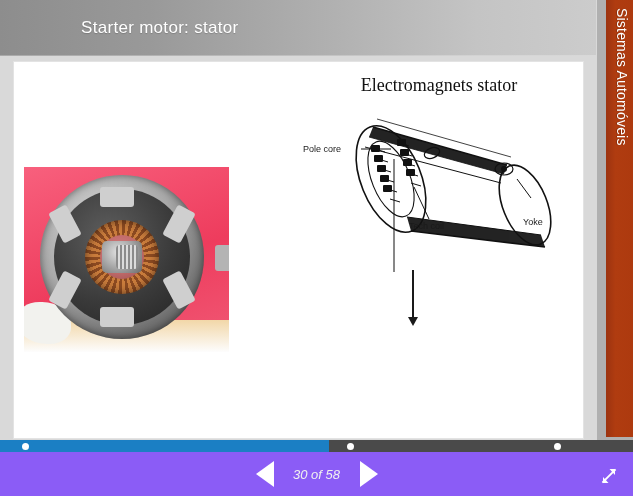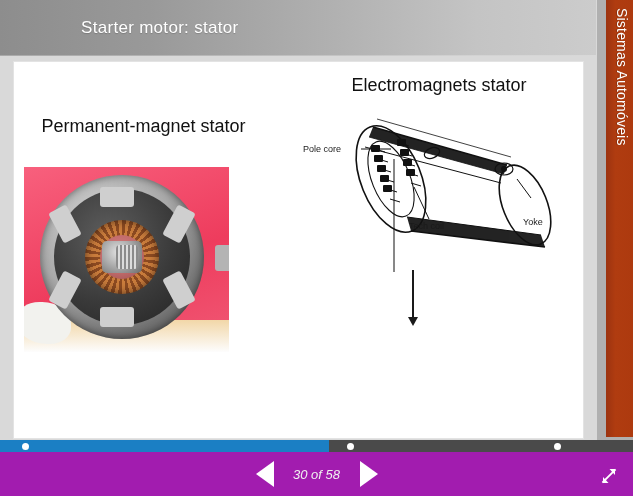--- a/index.html
+++ b/index.html
@@ -51,21 +51,21 @@
     background:#ffffff;
     box-shadow:0 0 0 1px #e3e3e3;
     overflow:hidden;
   }
 
   .sec-title{
     position:absolute;color:#111;text-align:center;
     font-family:"Liberation Sans",sans-serif;
   }
   #title-pm{left:12px;top:53px;width:235px;font-size:18px;line-height:23px;}
-  #title-em{left:290px;top:12px;width:270px;font-size:18px;line-height:23px;}
+  #title-em{left:290px;top:12px;width:270px;font-size:18px;line-height:23px;font-family:Liberation Serif, serif;}
 
   
   .pm-photo{
     position:absolute;left:10px;top:105px;width:205px;height:185px;
     background:
       linear-gradient(to bottom, #fdfdfd 0 3%, #f4657e 3% 68%, #f7e6c0 68% 86%, #fbfbfb 86% 100%);
     overflow:hidden;
   }
   .pm-photo .pinkbg{position:absolute;inset:0;background:linear-gradient(160deg,#f8607d 0%,#ee3c5d 55%,#f05a76 100%);}
   .pm-photo .bottomfade{position:absolute;left:0;bottom:0;width:100%;height:32px;background:linear-gradient(to bottom,#f2d7a8,#fdfdfd);}
@@ -160,21 +160,21 @@
   .foot-date{font-size:8px;color:#111;font-weight:bold;margin-bottom:3px;}
   .foot-link{font-size:8.5px;color:#9aa8d8;text-decoration:underline;display:block;line-height:11px;white-space:nowrap;}
 
   
   .progress{
     position:absolute;left:0;top:440px;width:633px;height:12px;background:#4a4a4a;
   }
   .progress .fill{position:absolute;left:0;top:0;height:12px;background:#1b7fc4;}
   .progress .dot{position:absolute;top:3px;width:7px;height:7px;border-radius:50%;background:#fff;}
 
-  .controls{position:absolute;left:0;top:452px;width:633px;height:44px;background:#a21caf;}
+  .controls{position:absolute;left:0;top:452px;width:633px;height:44px;background:#8b5cf6;}
   .nav{
     position:absolute;left:0;right:0;top:8px;height:28px;
     display:flex;align-items:center;justify-content:center;gap:14px;
   }
   .tri{width:0;height:0;}
   .tri-left{border-top:13px solid transparent;border-bottom:13px solid transparent;border-right:18px solid #ffffff;}
   .tri-right{border-top:13px solid transparent;border-bottom:13px solid transparent;border-left:18px solid #ffffff;}
   .page-ind{color:#f0f0f0;font-size:13px;font-style:italic;min-width:58px;text-align:center;}
   .fs-btn{position:absolute;right:14px;top:14px;width:20px;height:20px;}
 </style>
@@ -189,21 +189,20 @@
       <div class="slide-title">Starter motor: stator</div>
     </div>
 
     <div class="side-rail">
       <div class="bar"></div>
       <div class="rail-text">Sistemas Automóveis</div>
     </div>
 
     <div class="slide">
 
-      <div class="sec-title" id="title-pm">Permanent-magnet stator</div>
       <div class="sec-title" id="title-em">Electromagnets stator</div>
 
       <div class="pm-photo">
         <div class="pinkbg"></div>
         <div class="bottomfade"></div>
         <div class="whitecorner"></div>
         <div class="pm-stator">
           <div class="pm-inner-ring">
             <div class="pm-magnet" style="left:46px;top:-2px;"></div>
             <div class="pm-magnet" style="left:46px;bottom:-2px;"></div>

